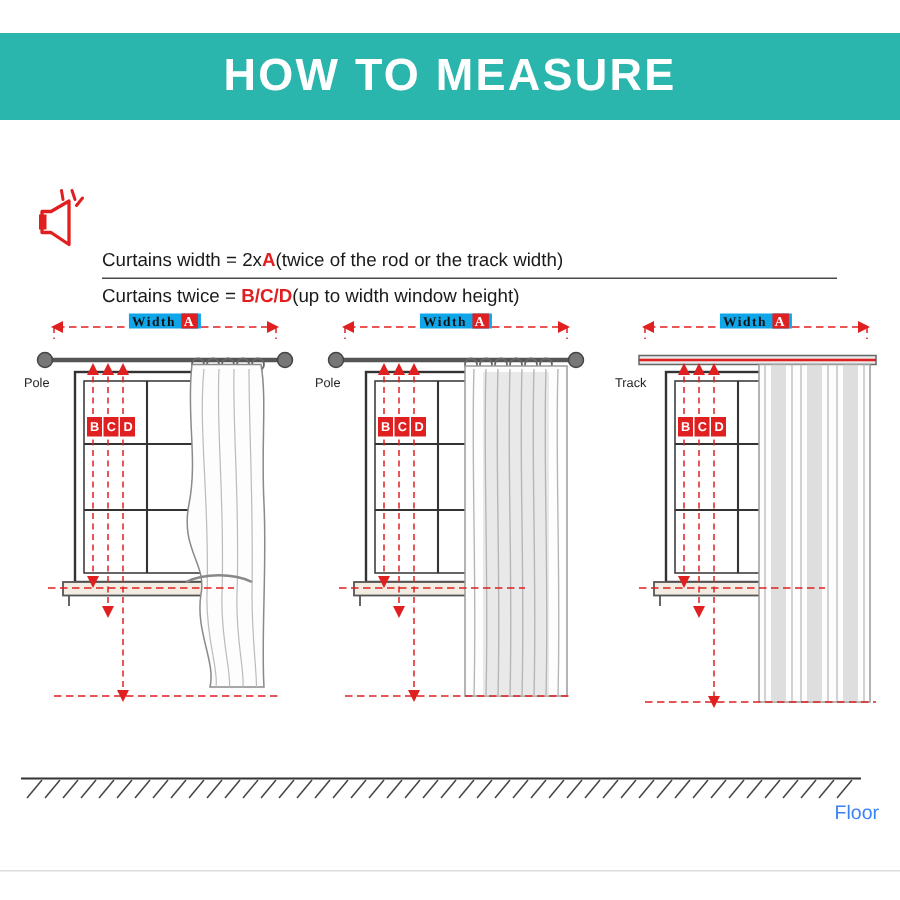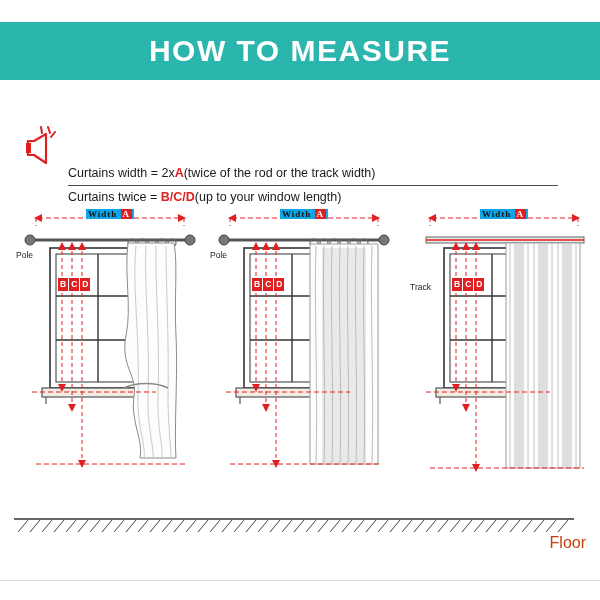--- a/index.html
+++ b/index.html
@@ -143,22 +143,22 @@
     position: absolute;
     left: 14px;
     top: 516px;
     width: 572px;
     height: 40px;
   }
   .floor-label {
     position: absolute;
     right: 0;
     top: 18px;
-    font-size: 16px;
-    color: #c2410c;
+    font-size: 13px;
+    color: #3b82f6;
     font-family: "Liberation Sans", sans-serif;
   }
   .bottom-rule {
     position: absolute;
     left: 0;
     top: 580px;
     width: 600px;
     height: 1px;
     background: #dddddd;
   }
@@ -183,21 +183,21 @@
         </g>
         <path d="M4 17 L4 31 L10 31 L22 39 L22 10 L10 17 Z" fill="none" stroke="#e02020" stroke-width="2.2" stroke-linejoin="round"></path>
         <rect x="2" y="19" width="5" height="10" fill="#e02020"></rect>
       </svg>
     </div>
     <div class="note-lines">
       <div class="note-line first">
         <span>Curtains width = 2x</span><span class="red">A</span><span>(twice of the rod or the track width)</span>
       </div>
       <div class="note-line">
-        <span>Curtains twice = </span><span class="red">B/C/D</span><span>(up to your window length)</span>
+        <span>Curtains twice = </span><span class="red">B/C/D</span><span>(up to width window height)</span>
       </div>
     </div>
   </div>
 
   <div class="panel" id="panel-1">
 
     <div class="widthbar">
       <svg width="152" height="16" viewBox="0 0 152 16">
         <line x1="4" y1="8" x2="148" y2="8" stroke="#e02020" stroke-width="1" stroke-dasharray="5,3"></line>
         <polygon points="0,8 8,4 8,12" fill="#e02020"></polygon>
@@ -354,21 +354,21 @@
         <polygon points="152,8 144,4 144,12" fill="#e02020"></polygon>
         <line x1="2" y1="8" x2="2" y2="32" stroke="#e02020" stroke-width="1" stroke-dasharray="4,3"></line>
         <line x1="150" y1="8" x2="150" y2="32" stroke="#e02020" stroke-width="1" stroke-dasharray="4,3"></line>
       </svg>
       <div class="width-text">
         <span>Width</span>
         <span class="width-a">A</span>
       </div>
     </div>
 
-    <div class="panel-label" style="left:0px; top:54px;margin-top:32px;">Track</div>
+    <div class="panel-label" style="left:0px; top:54px;">Track</div>
 
     <div class="bcd" style="left:42px; top:82px;">
       <span>B</span>
       <span>C</span>
       <span>D</span>
     </div>
 
     <svg width="186" height="290" viewBox="0 0 186 290" style="position:absolute;left:0;top:0;">
 
       <rect x="16" y="41" width="158" height="6" fill="#e9e9e9" stroke="#666" stroke-width="1"></rect>

